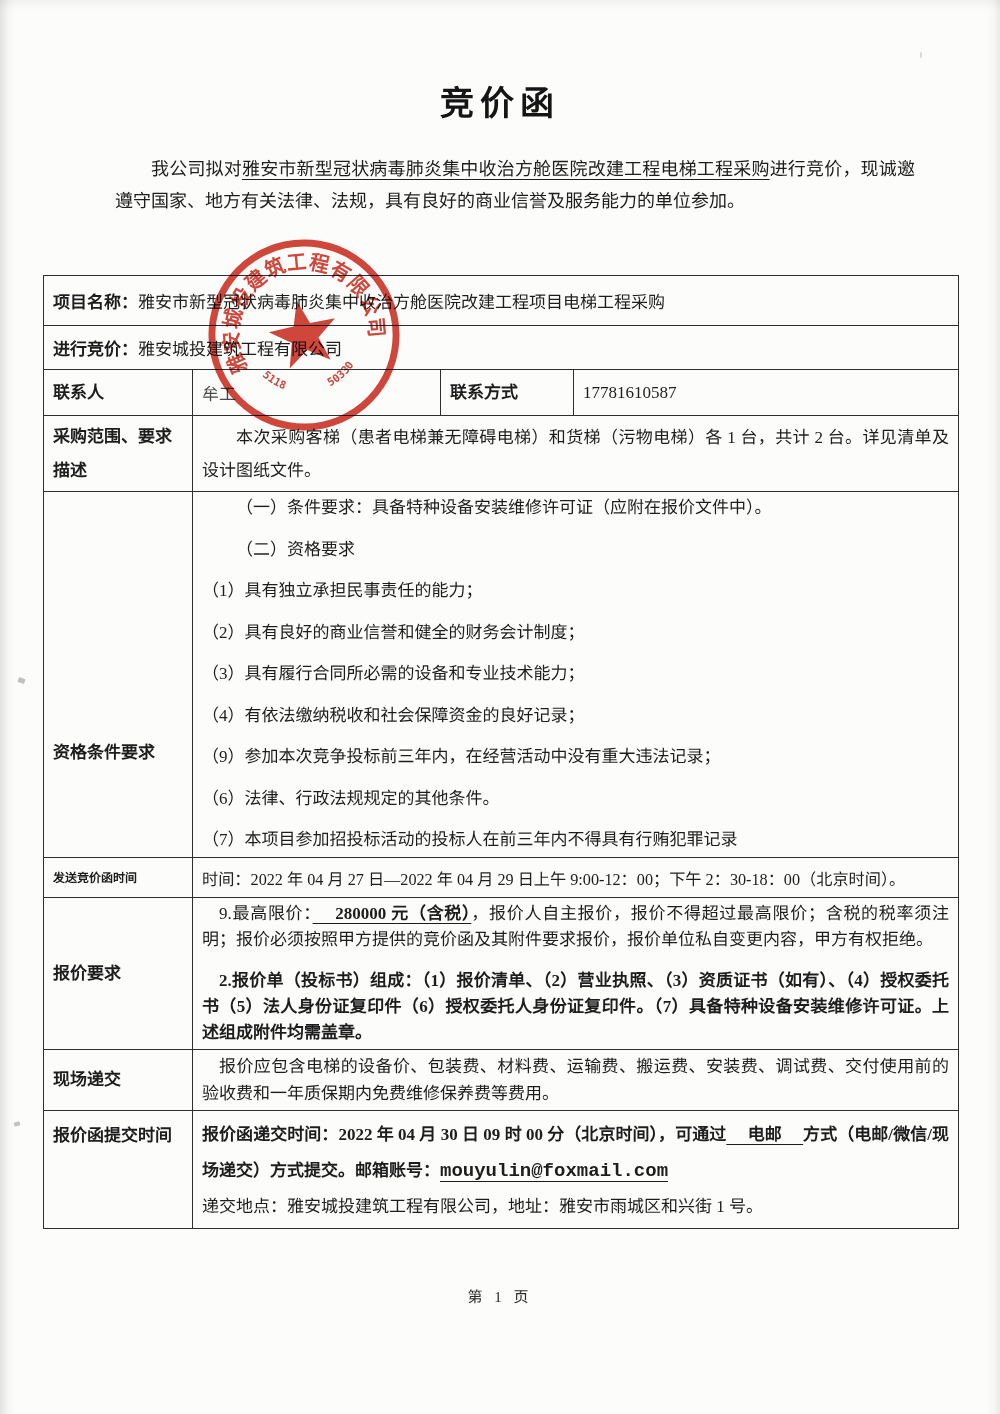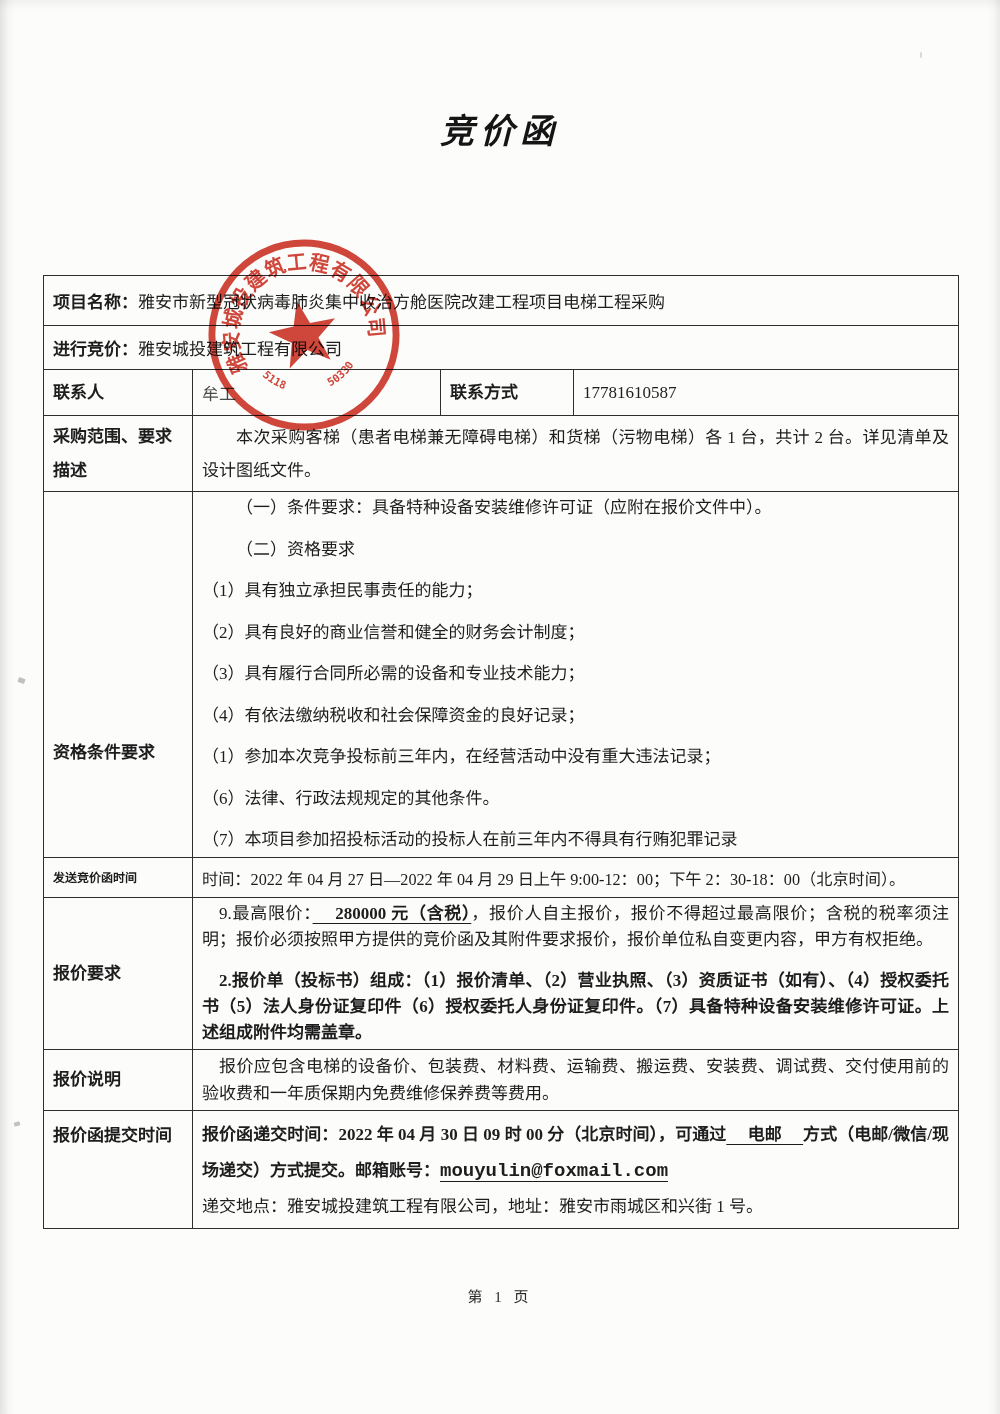--- a/index.html
+++ b/index.html
@@ -11,27 +11,26 @@
     font-family:"Liberation Serif", serif;
     background:
       linear-gradient(to right, rgba(0,0,0,0.10), rgba(0,0,0,0.02) 9px, rgba(0,0,0,0) 16px),
       linear-gradient(to left, rgba(0,0,0,0.07), rgba(0,0,0,0.015) 7px, rgba(0,0,0,0) 14px),
       linear-gradient(to bottom, rgba(0,0,0,0.045), rgba(0,0,0,0) 10px),
       #fcfcfb;
     overflow:hidden;
   }
   .doc-title{
     margin:0;
-    padding-top:104px;
+    padding-top:76px;
     text-align:center;
     font-size:34px;
     font-weight:900;
     letter-spacing:6px;
     color:#151515;
-    font-style:italic;
   }
   .intro{
     margin:28px 95px 0 115px;
     width:800px;
     font-size:18px;
     line-height:32px;
     text-align:justify;
     text-indent:2em;
   }
   .u{ text-decoration:underline; text-underline-offset:4px; text-decoration-thickness:1.2px; }
@@ -88,20 +87,21 @@
   .sp2{ left:14px; top:1122px; width:6px; height:4px; transform:rotate(-15deg); }
   .sp3{ left:920px; top:52px; width:2px; height:6px; opacity:.35; }
 </style>
 </head>
 <body>
 
 <div class="page">
 
   <h1 class="doc-title">竞价函</h1>
 
+  <p class="intro"><span>我公司拟对</span><span class="u">雅安市新型冠状病毒肺炎集中收治方舱医院改建工程电梯工程采购</span><span>进行竞价，现诚邀遵守国家、地方有关法律、法规，具有良好的商业信誉及服务能力的单位参加。</span></p>
 
   <table class="doc-table">
     <colgroup>
         <col style="width:149px">
         <col style="width:248px">
         <col style="width:133px">
         <col style="width:385px">
       </colgroup>
 
     <tbody>
@@ -131,41 +131,41 @@
 
     <tr style="height:366px">
       <td class="cell-label" style="vertical-align:middle; padding-top:160px;">资格条件要求</td>
       <td colspan="3" class="qual-cell">
         <div class="q-item" style="text-indent:2em;">（一）条件要求：具备特种设备安装维修许可证（应附在报价文件中）。</div>
         <div class="q-item" style="text-indent:2em;">（二）资格要求</div>
         <div class="q-item">（1）具有独立承担民事责任的能力；</div>
         <div class="q-item">（2）具有良好的商业信誉和健全的财务会计制度；</div>
         <div class="q-item">（3）具有履行合同所必需的设备和专业技术能力；</div>
         <div class="q-item">（4）有依法缴纳税收和社会保障资金的良好记录；</div>
-        <div class="q-item">（1）参加本次竞争投标前三年内，在经营活动中没有重大违法记录；</div>
+        <div class="q-item">（9）参加本次竞争投标前三年内，在经营活动中没有重大违法记录；</div>
         <div class="q-item">（6）法律、行政法规规定的其他条件。</div>
         <div class="q-item">（7）本项目参加招投标活动的投标人在前三年内不得具有行贿犯罪记录</div>
       </td>
     </tr>
 
     <tr style="height:40px">
       <td class="cell-label" style="font-size:12px;">发送竞价函时间</td>
       <td colspan="3" class="nowrap" style="font-size:16.2px;">时间：2022 年 04 月 27 日—2022 年 04 月 29 日上午 9:00-12：00；下午 2：30-18：00（北京时间）。</td>
     </tr>
 
     <tr style="height:124px">
       <td class="cell-label">报价要求</td>
       <td colspan="3" class="just" style="line-height:26px;">
         <div style="text-indent:1em;"><span>9.最高限价：</span><span class="u lbl">　 280000 元（含税）</span><span>，报价人自主报价，报价不得超过最高限价；含税的税率须注明；报价必须按照甲方提供的竞价函及其附件要求报价，报价单位私自变更内容，甲方有权拒绝。</span></div>
         <div class="lbl" style="text-indent:1em;">2.报价单（投标书）组成：（1）报价清单、（2）营业执照、（3）资质证书（如有）、（4）授权委托书（5）法人身份证复印件（6）授权委托人身份证复印件。（7）具备特种设备安装维修许可证。上述组成附件均需盖章。</div>
       </td>
     </tr>
 
     <tr style="height:60px">
-      <td class="cell-label">报价说明</td>
+      <td class="cell-label">现场递交</td>
       <td colspan="3" class="just" style="line-height:27px; text-indent:1em;">报价应包含电梯的设备价、包装费、材料费、运输费、搬运费、安装费、调试费、交付使用前的验收费和一年质保期内免费维修保养费等费用。</td>
     </tr>
 
     <tr style="height:112px">
       <td class="cell-label top-align">报价函提交时间</td>
       <td colspan="3" class="just top-align" style="line-height:36px; padding-top:6px;">
         <div><span class="lbl">报价函递交时间：2022 年 04 月 30 日  09 时 00 分（北京时间），可通过</span><span class="u lbl">　 电邮 　</span><span class="lbl">方式（电邮/微信/现场递交）方式提交。邮箱账号：</span><span class="mono-email">mouyulin@foxmail.com</span></div>
         <div>递交地点：雅安城投建筑工程有限公司，地址：雅安市雨城区和兴街 1 号。</div>
       </td>
     </tr>

